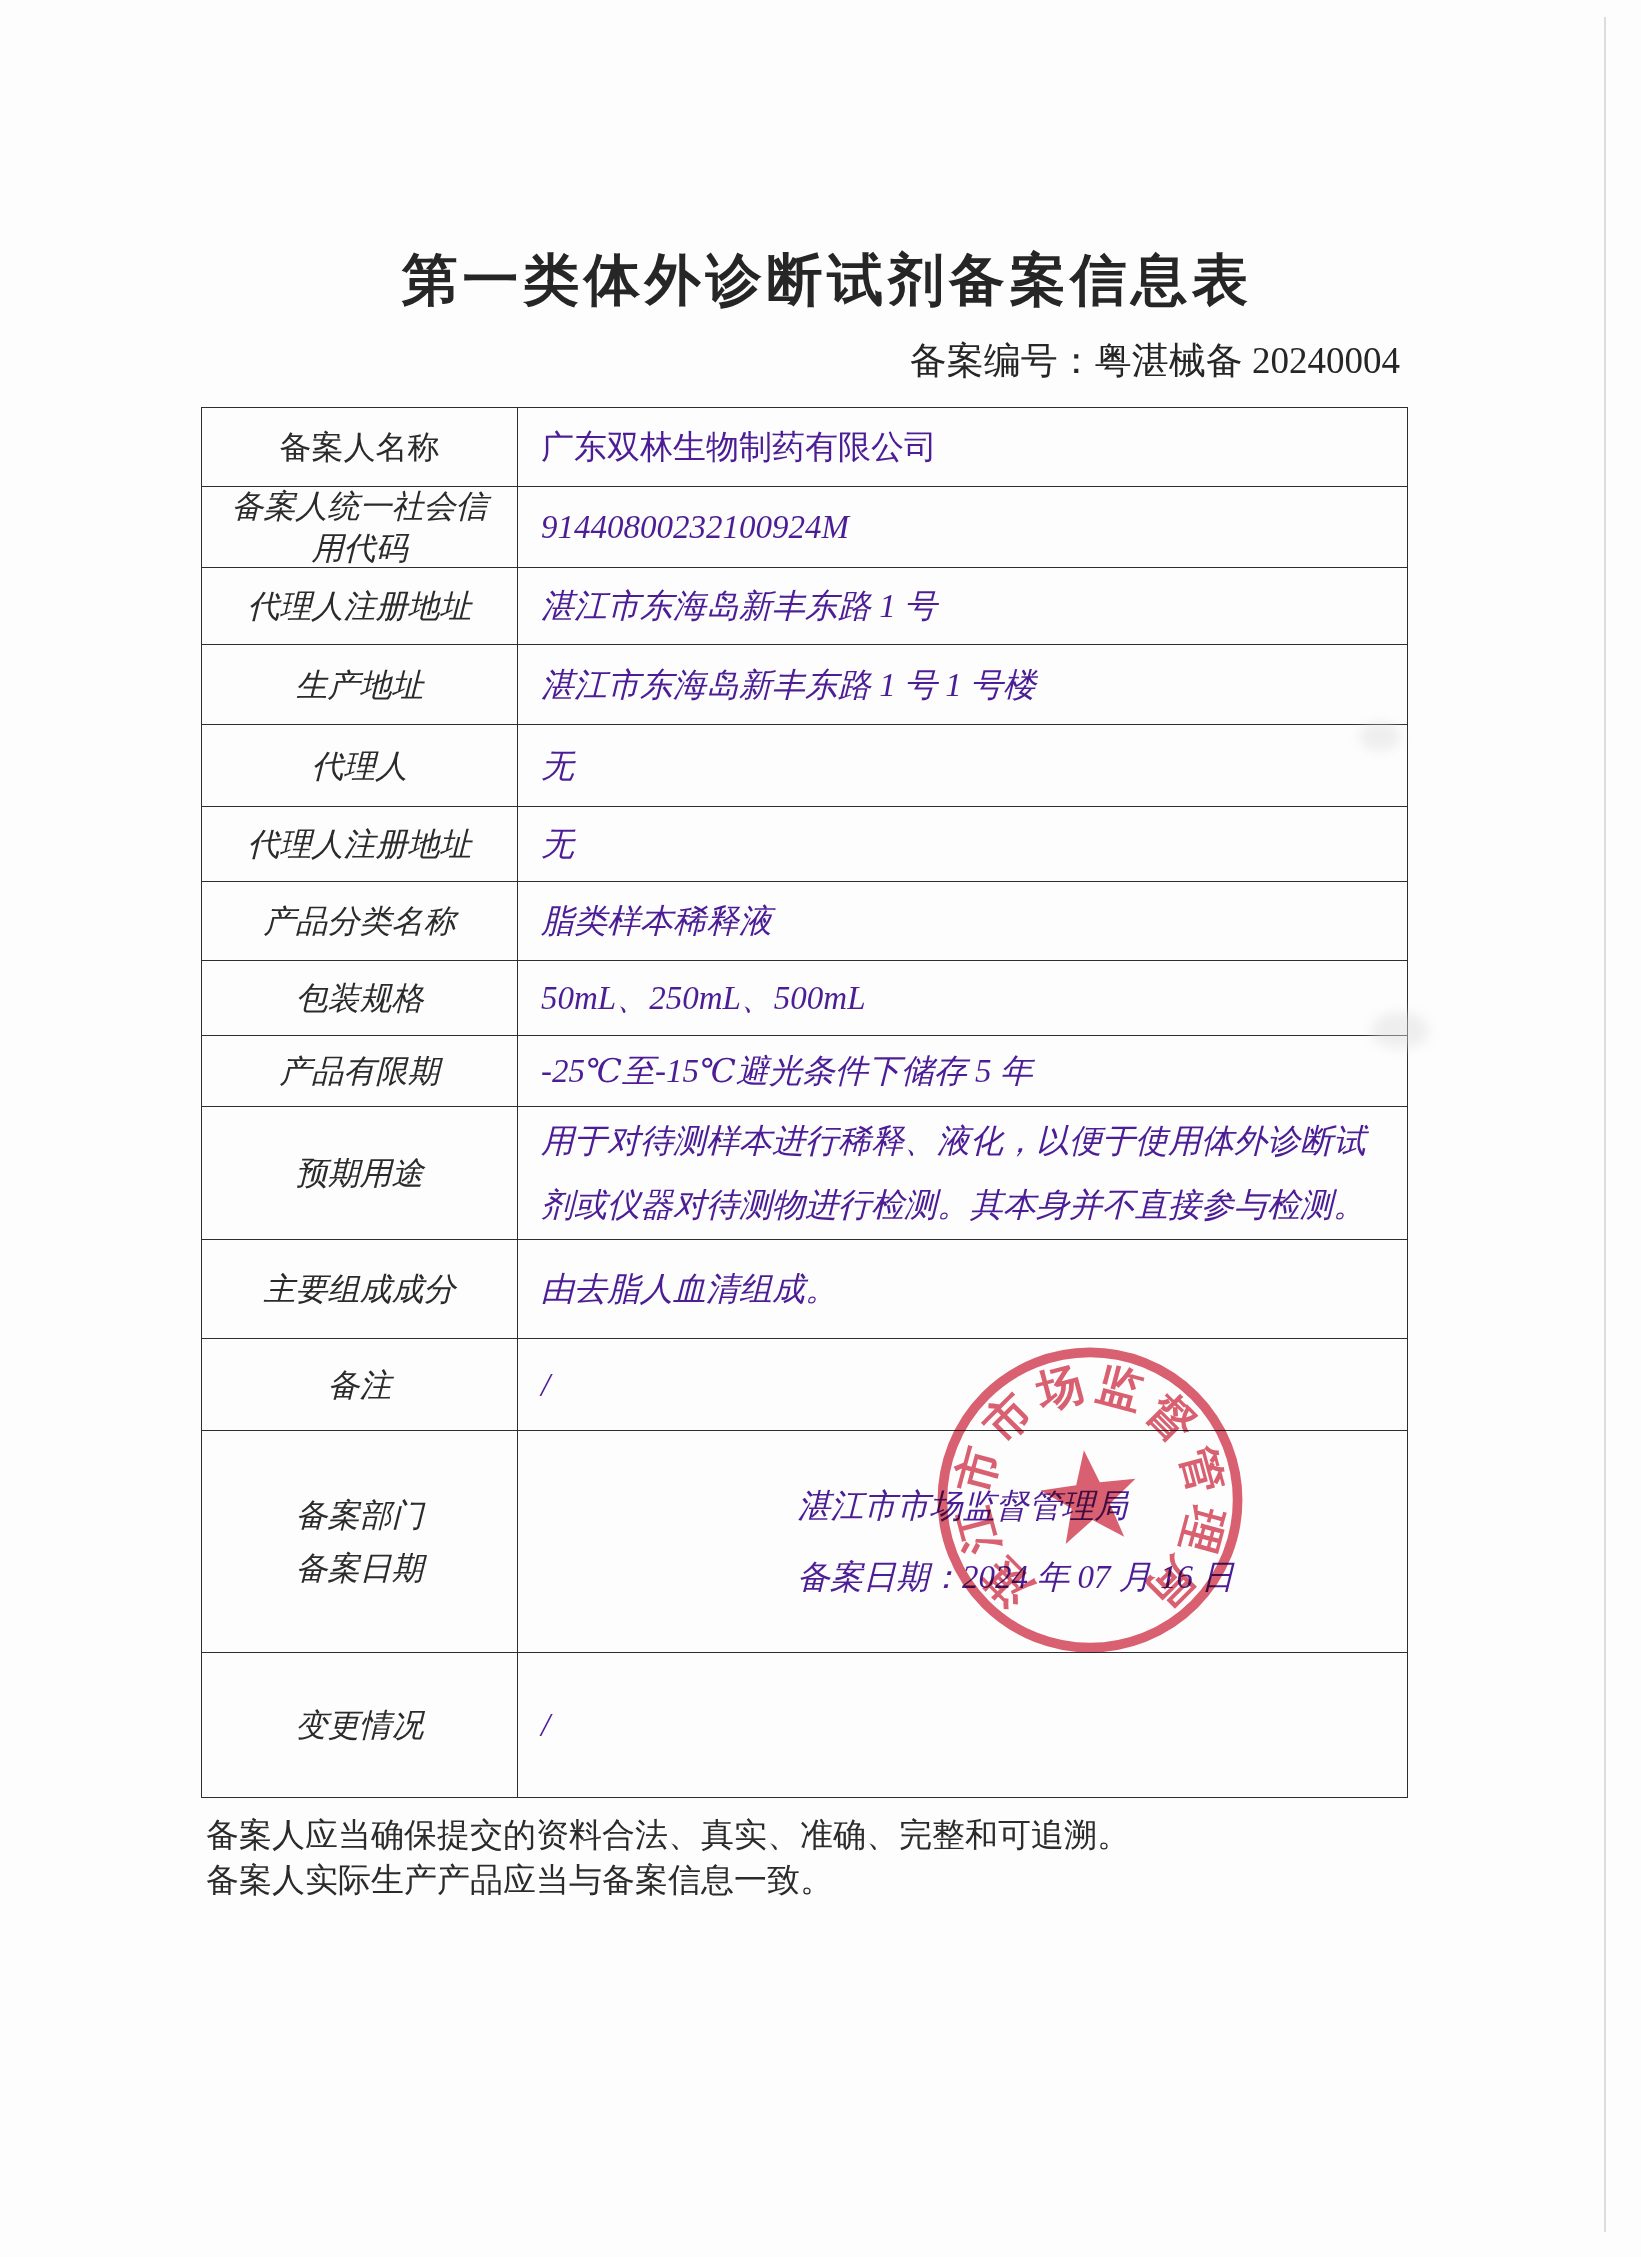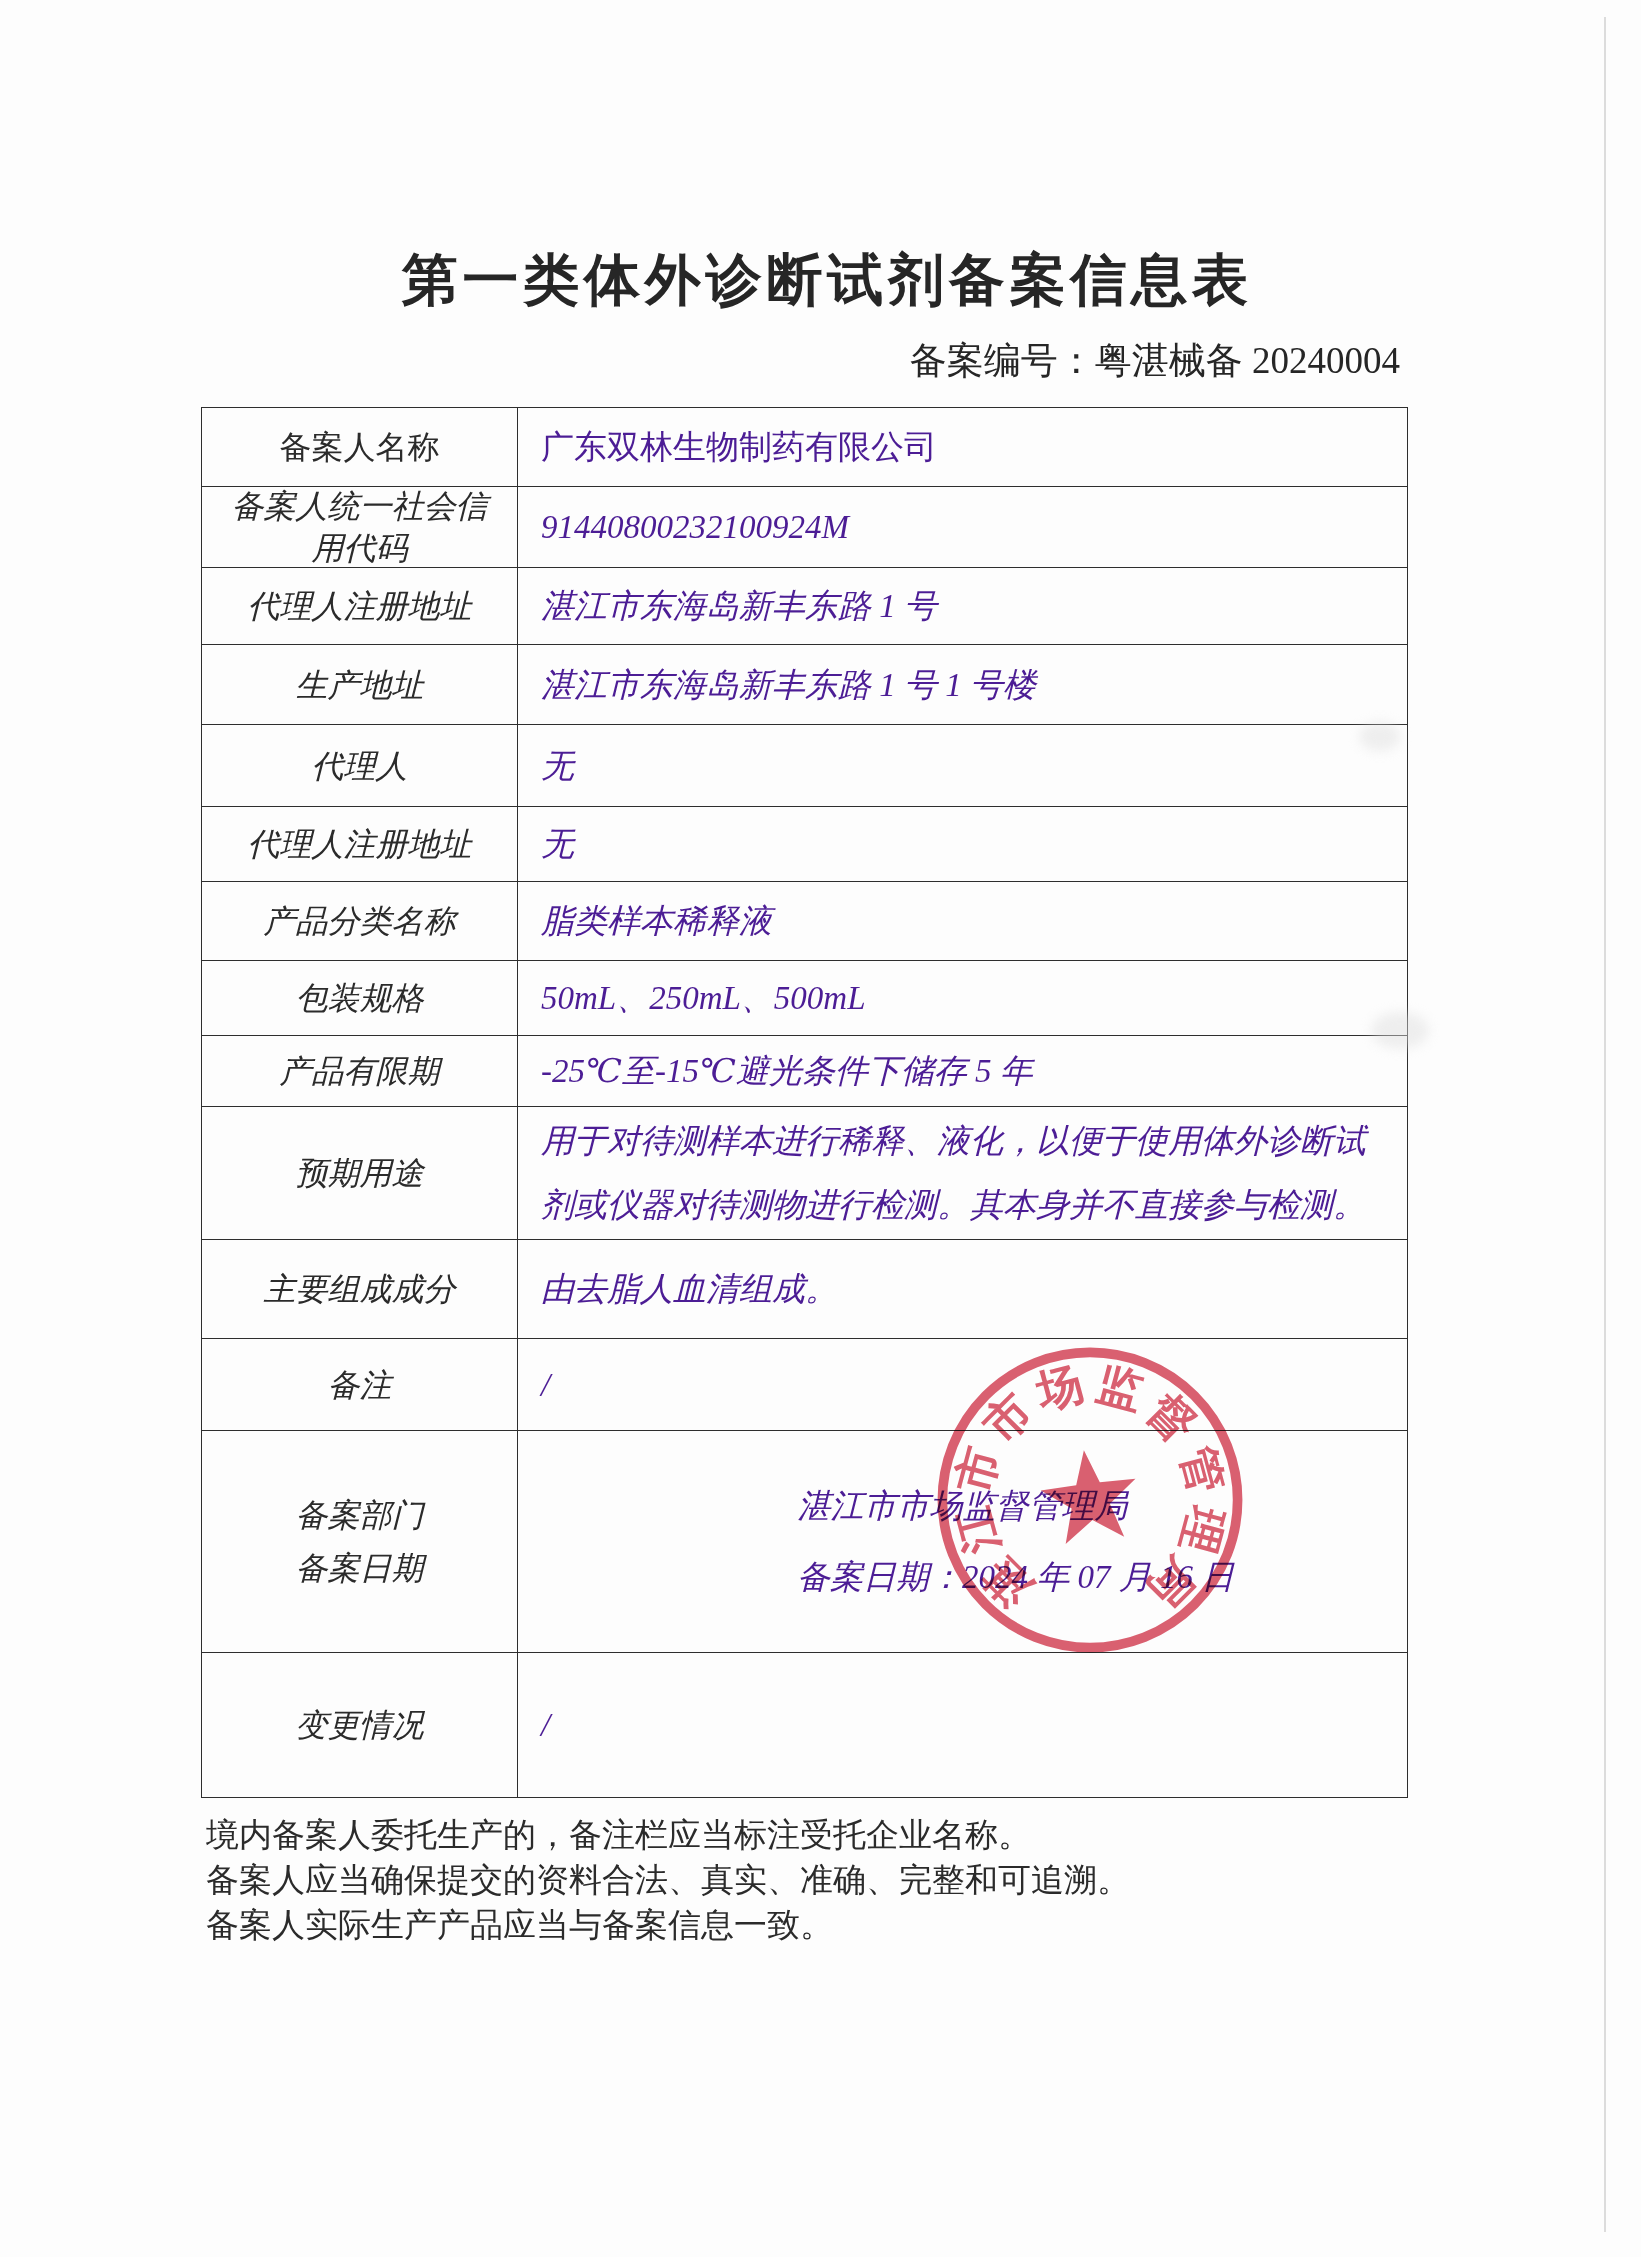--- a/index.html
+++ b/index.html
@@ -255,21 +255,20 @@
         <text transform="rotate(15) translate(0,-120)">监</text>
         <text transform="rotate(45) translate(0,-120)">督</text>
         <text transform="rotate(75) translate(0,-120)">管</text>
         <text transform="rotate(105) translate(0,-120)">理</text>
         <text transform="rotate(135) translate(0,-120)">局</text>
       </g>
   </g>
 </svg>
 
 <div class="footer-notes">
-  <div>境内备案人委托生产的，备注栏应当标注受托企业名称。</div>
   <div>备案人应当确保提交的资料合法、真实、准确、完整和可追溯。</div>
   <div>备案人实际生产产品应当与备案信息一致。</div>
 </div>
 
 <div class="scan-line"></div>
 <div class="smudge smudge-1"></div>
 <div class="smudge smudge-2"></div>
 
 
 </body></html>

